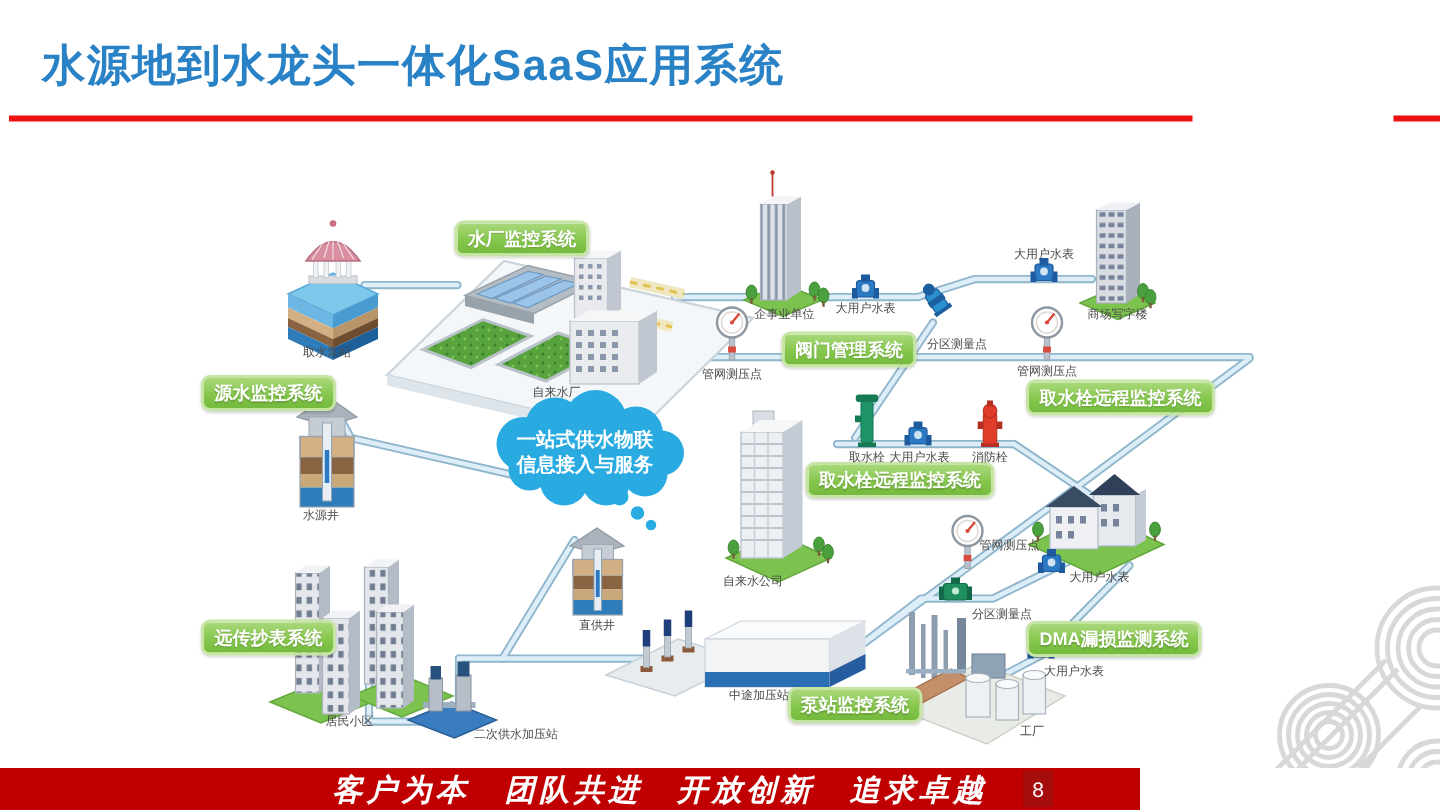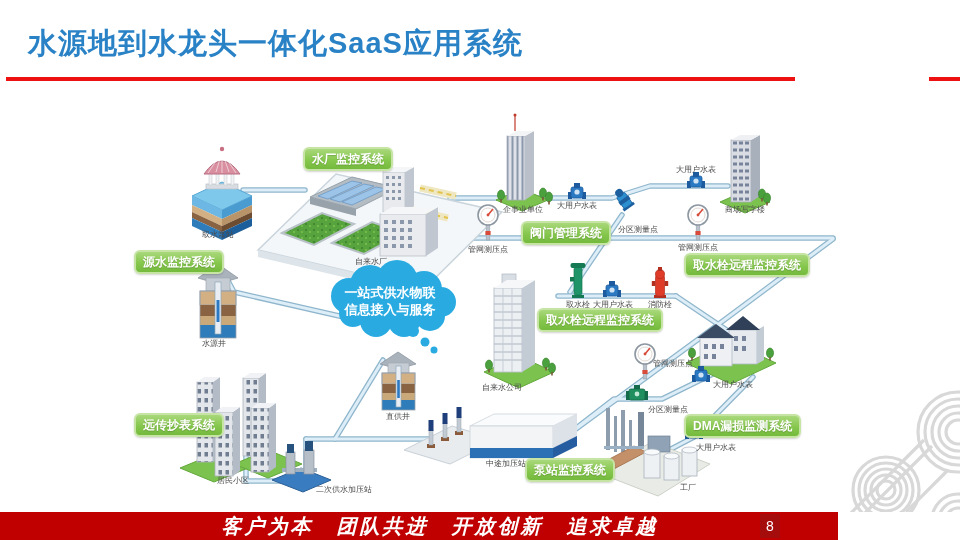--- a/index.html
+++ b/index.html
@@ -10,21 +10,21 @@
   .rule{position:absolute;top:77px;height:3.5px;background:#ee1111;}
   .rule.main{left:6px;width:789px;}
   .rule.tail{left:929px;width:31px;}
   .diagram-svg{position:absolute;left:0;top:0;z-index:1;}
   .syslabel{position:absolute;z-index:3;background:linear-gradient(180deg,#a9d87b 0%,#86c74d 55%,#74ba3d 100%);
             border:2px solid #c6e5a4;border-radius:6px;color:#fff;font-weight:bold;
             font-size:12px;line-height:1;padding:4px 7px;white-space:nowrap;
             text-shadow:0 1px 1px rgba(0,0,0,.18);box-shadow:0 1px 2px rgba(0,0,0,.18);}
   .ilabel{position:absolute;z-index:3;transform:translateX(-50%);font-size:8px;
           color:#4a4a4a;white-space:nowrap;line-height:1;}
-  .footer{position:absolute;left:0;bottom:0;width:838px;height:28px;background:#c00000;z-index:4;}
+  .footer{position:absolute;left:0;bottom:0;width:760px;height:28px;background:#c00000;z-index:4;}
   .motto{position:absolute;left:0;top:0;width:880px;height:28px;display:flex;align-items:center;
          justify-content:center;color:#fff;font-family:"DejaVu Serif","Liberation Serif",serif;
          font-style:italic;font-weight:bold;font-size:20px;letter-spacing:3px;word-spacing:10px;
          white-space:nowrap;}
   .pagebox{position:absolute;right:58px;top:2px;width:20px;height:24px;background:#a50d0d;
            display:flex;align-items:center;justify-content:center;color:#fff;font-size:14px;}
 </style>
 </head>
 <body>
 

